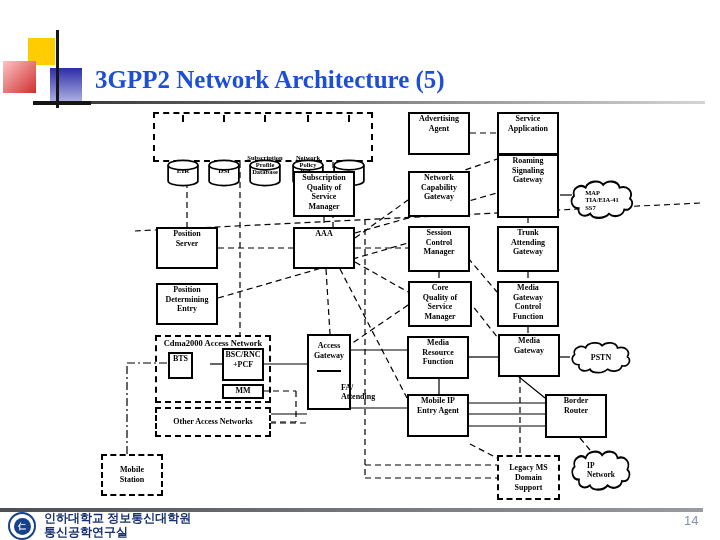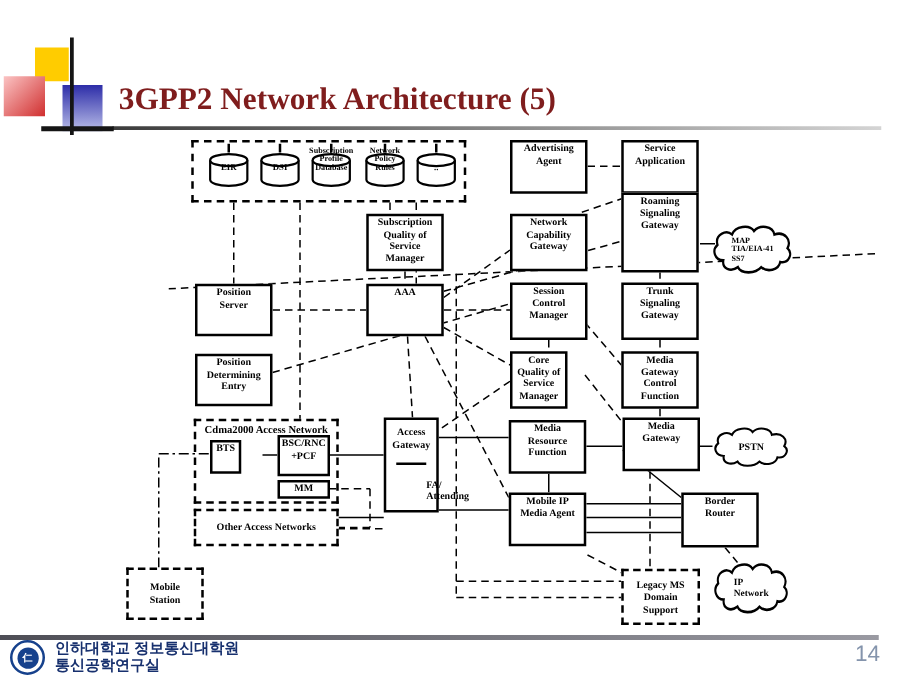--- a/index.html
+++ b/index.html
@@ -11,21 +11,21 @@
   .deco{position:absolute;z-index:3;}
   #deco-yellow{left:28px;top:38px;width:27px;height:27px;background:#FFCC00;}
   #deco-red{left:3px;top:61px;width:33px;height:32px;background:linear-gradient(135deg,#fbc4c4,#d02f2f);}
   #deco-blue{left:50px;top:68px;width:32px;height:37px;background:linear-gradient(180deg,#2d2da8,#b9bde8);}
   #deco-vline{left:56px;top:30px;width:3px;height:78px;background:#151515;}
   #deco-hline{left:33px;top:101px;width:58px;height:4px;background:#151515;}
   #title-rule{position:absolute;left:90px;top:101px;width:615px;height:3px;
     background:linear-gradient(to right,#3c3c3c,#d4d4d4);z-index:2;}
   #page-title{
     position:absolute;left:95px;top:66px;z-index:3;
-    font-size:25px;font-weight:bold;color:#7f1d1d;letter-spacing:0px;white-space:nowrap;font-family:Liberation Serif, serif;
+    font-size:25px;font-weight:bold;color:#1d4ed8;letter-spacing:0px;white-space:nowrap;font-family:Liberation Serif, serif;
   }
   
   .box{
     position:absolute;box-sizing:border-box;background:#fff;border:2px solid #000;
     display:flex;align-items:flex-start;justify-content:center;text-align:center;
     font-weight:bold;font-size:8px;line-height:1.2;white-space:pre-line;z-index:2;
   }
   .dgroup{
     position:absolute;box-sizing:border-box;border:2px dashed #000;z-index:2;background:transparent;
   }
@@ -42,21 +42,21 @@
     position:absolute;left:0;right:0;bottom:1px;text-align:center;
     font-weight:bold;font-size:8.5px;z-index:3;
   }
   .cloud{position:absolute;z-index:2;}
   .cloud svg{position:absolute;left:0;top:0;width:100%;height:100%;}
   .cloud-label{
     position:absolute;left:0;top:0;right:0;bottom:0;
     display:flex;align-items:center;justify-content:center;
     font-weight:bold;font-size:7px;line-height:1.15;white-space:pre-line;z-index:2;
   }
-  .cyl{position:absolute;z-index:3;}
+  .cyl{position:absolute;z-index:3;margin-top:37px;}
   .cyl svg{position:absolute;left:0;top:0;width:100%;height:100%;overflow:visible;}
   .cyl-label{
     position:absolute;left:-8px;right:-8px;top:9px;
     text-align:center;font-weight:bold;font-size:7px;line-height:1.1;white-space:pre-line;z-index:4;
   }
   .cyl-label.tall{top:-5px;font-size:6.5px;}
   .stem{position:absolute;width:1.5px;background:#000;z-index:2;}
   #lines{position:absolute;left:0;top:0;width:720px;height:540px;z-index:1;}
   .agw-divider{position:absolute;left:8px;right:8px;top:34px;height:1.5px;background:#000;}
   .agw-top{position:absolute;left:0;right:0;top:5px;text-align:center;font-weight:bold;font-size:8px;line-height:1.2;white-space:pre-line;}
@@ -66,21 +66,21 @@
     background:linear-gradient(to right,#4e4e56,#9a9aa2);z-index:3;}
   #uni-logo{position:absolute;left:8px;top:512px;width:28px;height:28px;border-radius:50%;
     border:2px solid #16418c;box-sizing:border-box;background:#fff;z-index:3;
     display:flex;align-items:center;justify-content:center;}
   #uni-logo .inner{width:17px;height:17px;border-radius:50%;background:#16418c;
     display:flex;align-items:center;justify-content:center;color:#fff;font-size:8px;font-weight:bold;}
   #footer-text{position:absolute;left:44px;top:511px;z-index:3;color:#17306e;
     font-weight:bold;font-size:12px;line-height:1.2;white-space:pre-line;
     font-family:"Liberation Sans",sans-serif;}
   #page-number{position:absolute;left:684px;top:513px;z-index:3;color:#8494ac;
-    font-size:18px;font-family:"Liberation Sans",sans-serif;}
+    font-size:13px;font-family:"Liberation Sans",sans-serif;}
 </style>
 </head>
 <body>
 
 <div id="deco-yellow" class="deco"></div>
 <div id="deco-red" class="deco"></div>
 <div id="deco-blue" class="deco"></div>
 <div id="deco-vline" class="deco"></div>
 <div id="deco-hline" class="deco"></div>
 <div id="title-rule"></div>
@@ -232,30 +232,30 @@
 <div class="box" style="left:293px;top:227px;width:62px;height:42px">
   <span>AAA</span>
 </div>
 <div class="box" style="left:408px;top:226px;width:62px;height:46px">
   <span>Session
 Control
 Manager</span>
 </div>
 <div class="box" style="left:497px;top:226px;width:62px;height:46px">
   <span>Trunk
-Signaling
+Attending
 Gateway</span>
 </div>
 
 <div class="box" style="left:156px;top:283px;width:62px;height:42px">
   <span>Position
 Determining
 Entry</span>
 </div>
-<div class="box" style="left:408px;top:281px;width:46px;height:46px">
+<div class="box" style="left:408px;top:281px;width:64px;height:46px">
   <span>Core
 Quality of
 Service
 Manager</span>
 </div>
 <div class="box" style="left:497px;top:281px;width:62px;height:46px">
   <span>Media
 Gateway
 Control
 Function</span>
@@ -294,21 +294,21 @@
 </div>
 <div class="cloud" style="left:568px;top:340px;width:66px;height:36px">
   <svg viewBox="0 0 120 64" preserveAspectRatio="none">
       <path d="M20,44 C8,44 4,32 12,26 C8,14 24,8 32,14 C36,4 56,2 62,10 C70,2 88,4 90,14 C104,10 114,20 108,30 C116,36 110,48 98,46 C96,56 80,58 72,52 C64,60 44,60 40,52 C30,58 18,54 20,44 Z" fill="#fff" stroke="#000" stroke-width="3"></path>
     </svg>
   <div class="cloud-label" style="font-size:8px">PSTN</div>
 </div>
 
 <div class="box" style="left:407px;top:394px;width:62px;height:43px">
   <span>Mobile IP
-Media Agent</span>
+Entry Agent</span>
 </div>
 <div class="box" style="left:545px;top:394px;width:62px;height:44px">
   <span>Border
 Router</span>
 </div>
 <div class="dbox" style="left:155px;top:407px;width:116px;height:30px">
   <span>Other Access Networks</span>
 </div>
 
 <div class="dbox" style="left:101px;top:454px;width:62px;height:42px">

